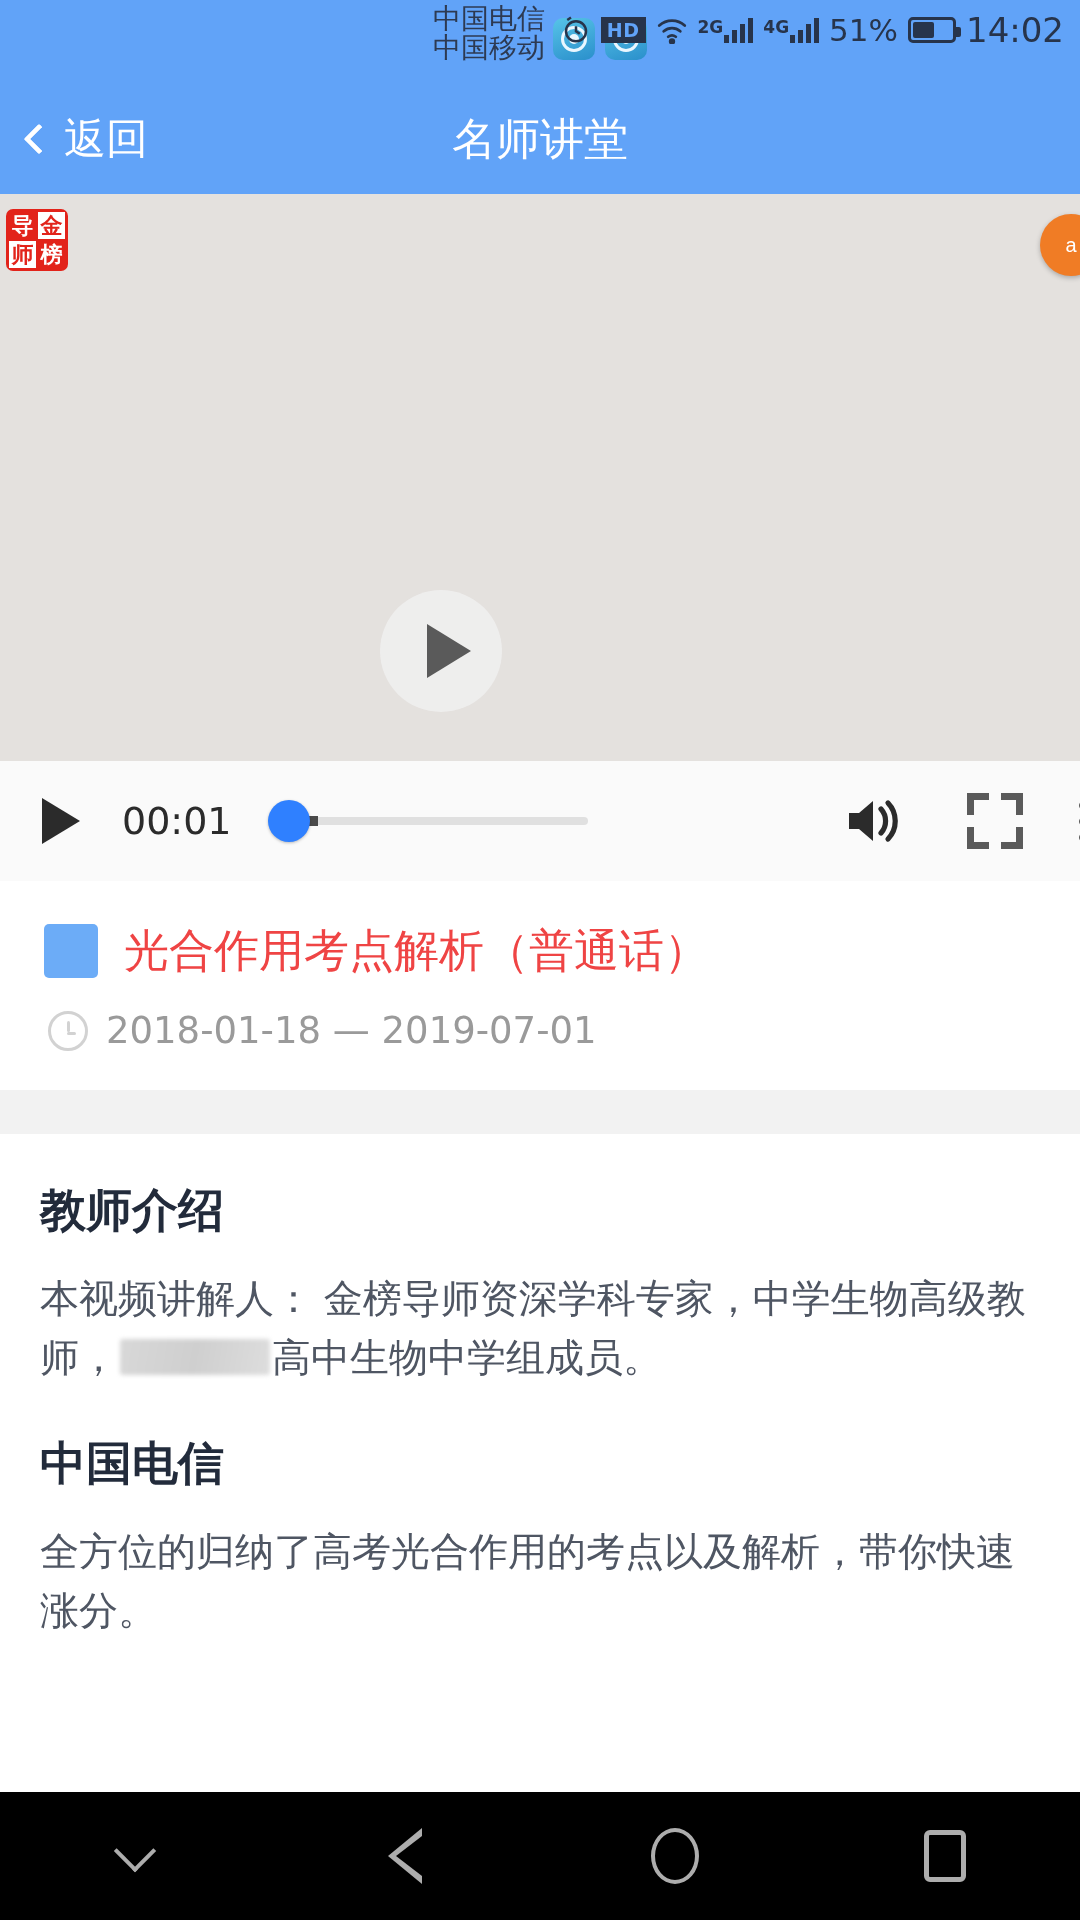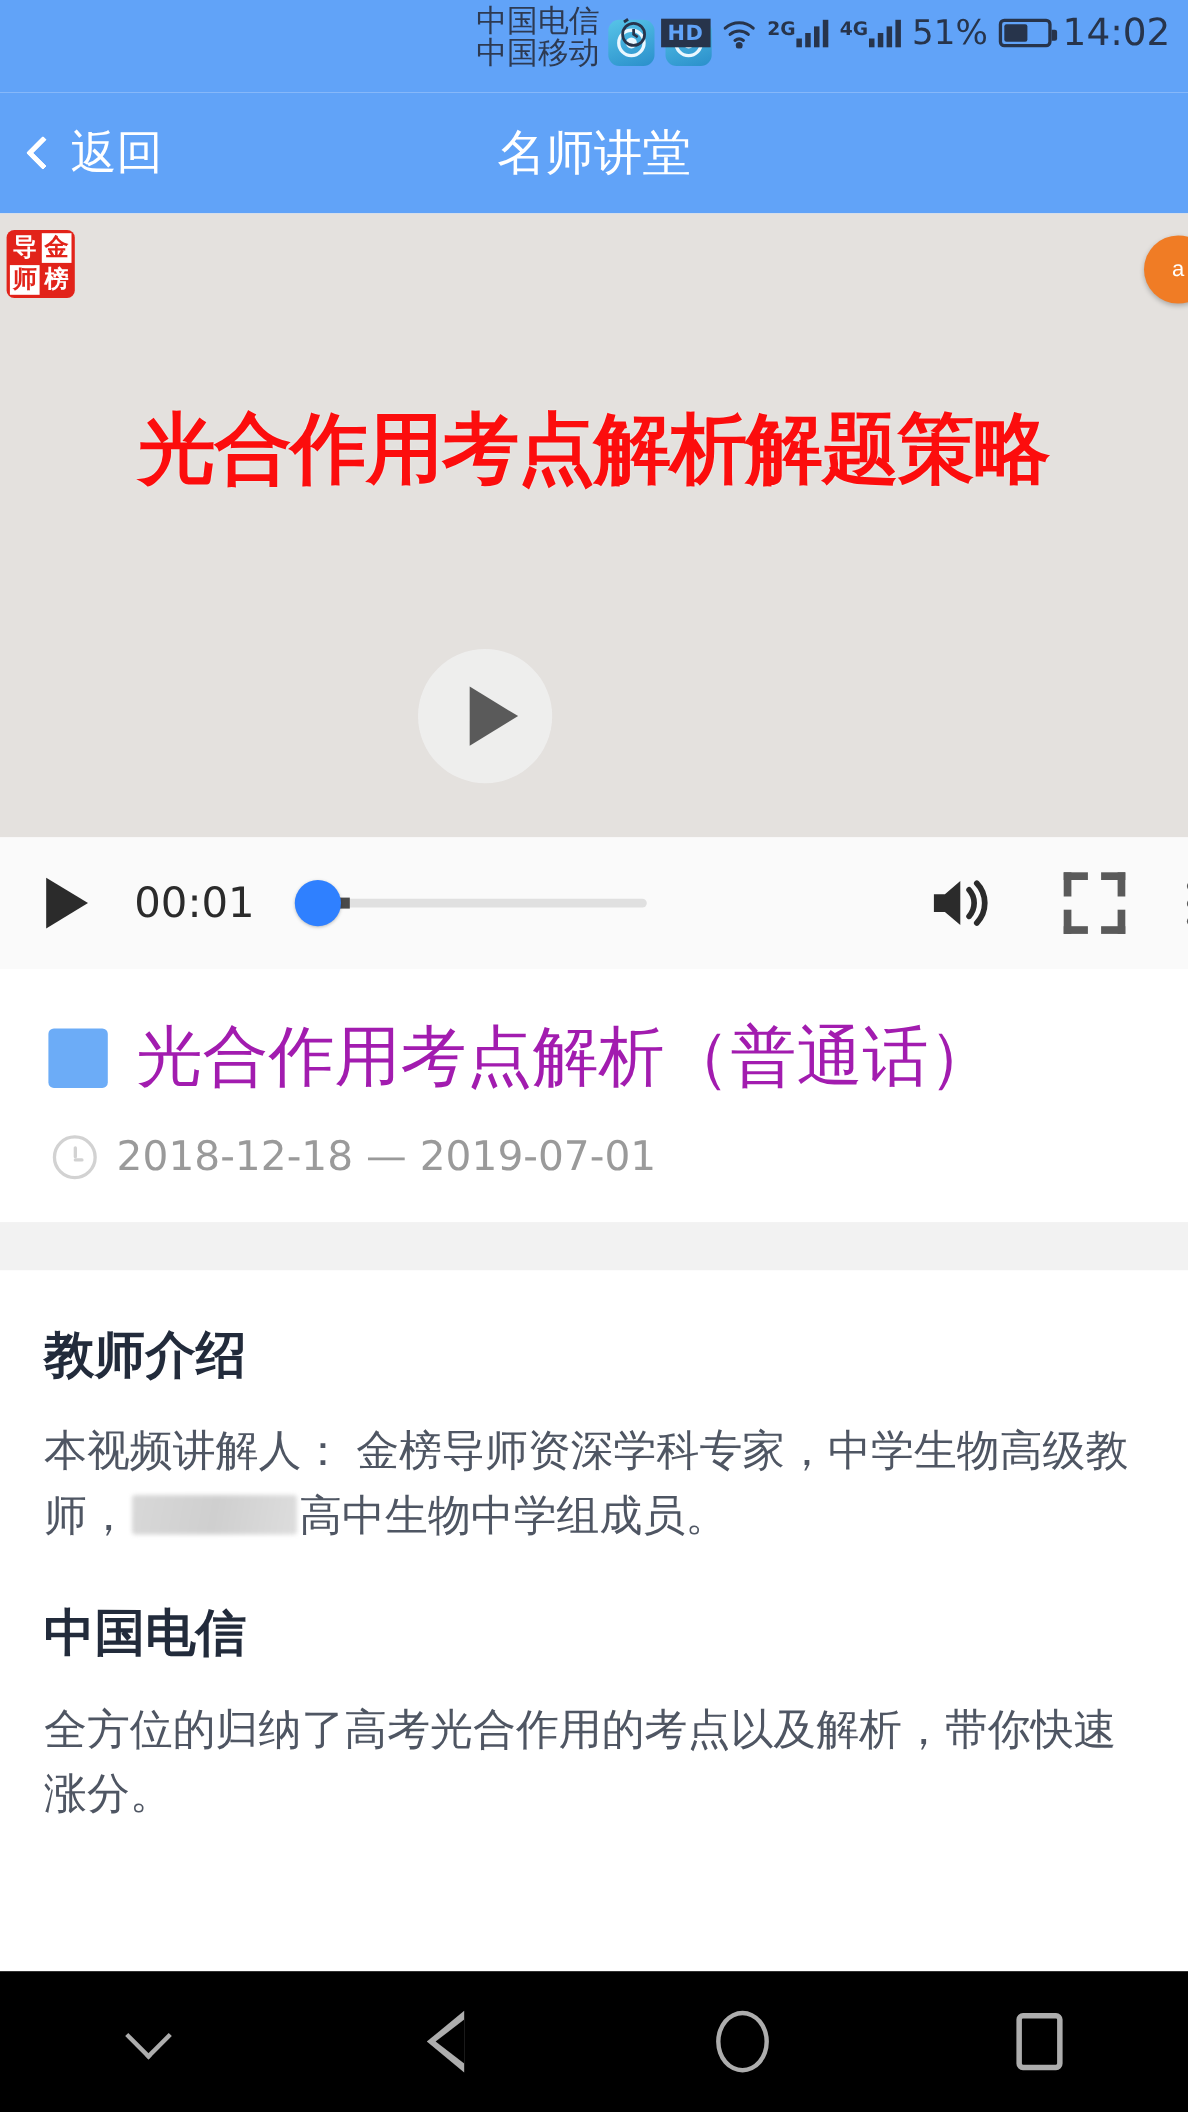--- a/index.html
+++ b/index.html
@@ -146,21 +146,21 @@
   .fs-ico i.tr { top:0; right:0; border-left:none; border-bottom:none; }
   .fs-ico i.bl { bottom:0; left:0; border-right:none; border-top:none; }
   .fs-ico i.br { bottom:0; right:0; border-left:none; border-top:none; }
   .kebab { margin-left:56px; margin-right:-8px; display:flex; flex-direction:column; gap:7px; cursor:pointer; }
   .kebab span { width:9px; height:9px; background:#5a5a5a; border-radius:50%; }
 
   
   .info-card { background:#fff; padding:40px 44px 38px 44px; }
   .info-row1 { display:flex; align-items:center; gap:26px; }
   .blue-chip { width:54px; height:54px; background:#6cacf7; border-radius:5px; flex:none; }
-  .info-title { font-size:60px; color:#a21caf; }
+  .info-title { font-size:45px; color:#ef4444; }
   .info-row2 { display:flex; align-items:center; gap:18px; margin-top:28px; padding-left:4px; }
   .clock-ico { width:40px; height:40px; border:3px solid #d2d2d2; border-radius:50%; position:relative; flex:none; }
   .clock-ico:before, .clock-ico:after {
     content:""; position:absolute; background:#d2d2d2; border-radius:2px;
   }
   .clock-ico:before { width:3px; height:11px; left:16px; top:7px; }
   .clock-ico:after { width:9px; height:3px; left:16px; top:18px; }
   .info-date { font-size:37px; color:#9a9a9a; font-family:"DejaVu Sans",sans-serif; }
 
   .band { height:44px; background:#f2f2f2; }
@@ -278,21 +278,20 @@
   </div>
 
   <div class="video">
     <div class="seal">
       <span class="inv">导</span>
       <span>金</span>
       <span>师</span>
       <span class="inv">榜</span>
     </div>
     <div class="corner-badge">a</div>
-    <div class="vid-title">光合作用考点解析解题策略</div>
     <div class="play-overlay">
       <span class="tri"></span>
     </div>
 
   </div>
 
   <div class="controls">
     <span class="ctl-play"></span>
     <span class="time">00:01</span>
     <span class="track-wrap">
@@ -322,21 +321,21 @@
     </span>
   </div>
 
   <div class="info-card">
     <div class="info-row1">
       <span class="blue-chip"></span>
       <span class="info-title">光合作用考点解析（普通话）</span>
     </div>
     <div class="info-row2">
       <span class="clock-ico"></span>
-      <span class="info-date">2018-12-18 — 2019-07-01</span>
+      <span class="info-date">2018-01-18 — 2019-07-01</span>
     </div>
   </div>
 
   <div class="band"></div>
 
   <div class="section">
     <div class="sec-head">教师介绍</div>
     <div class="sec-body"><span>本视频讲解人： 金榜导师资深学科专家，中学生物高级教师，</span><span class="redacted"></span><span>高中生物中学组成员。</span></div>
   </div>
 

